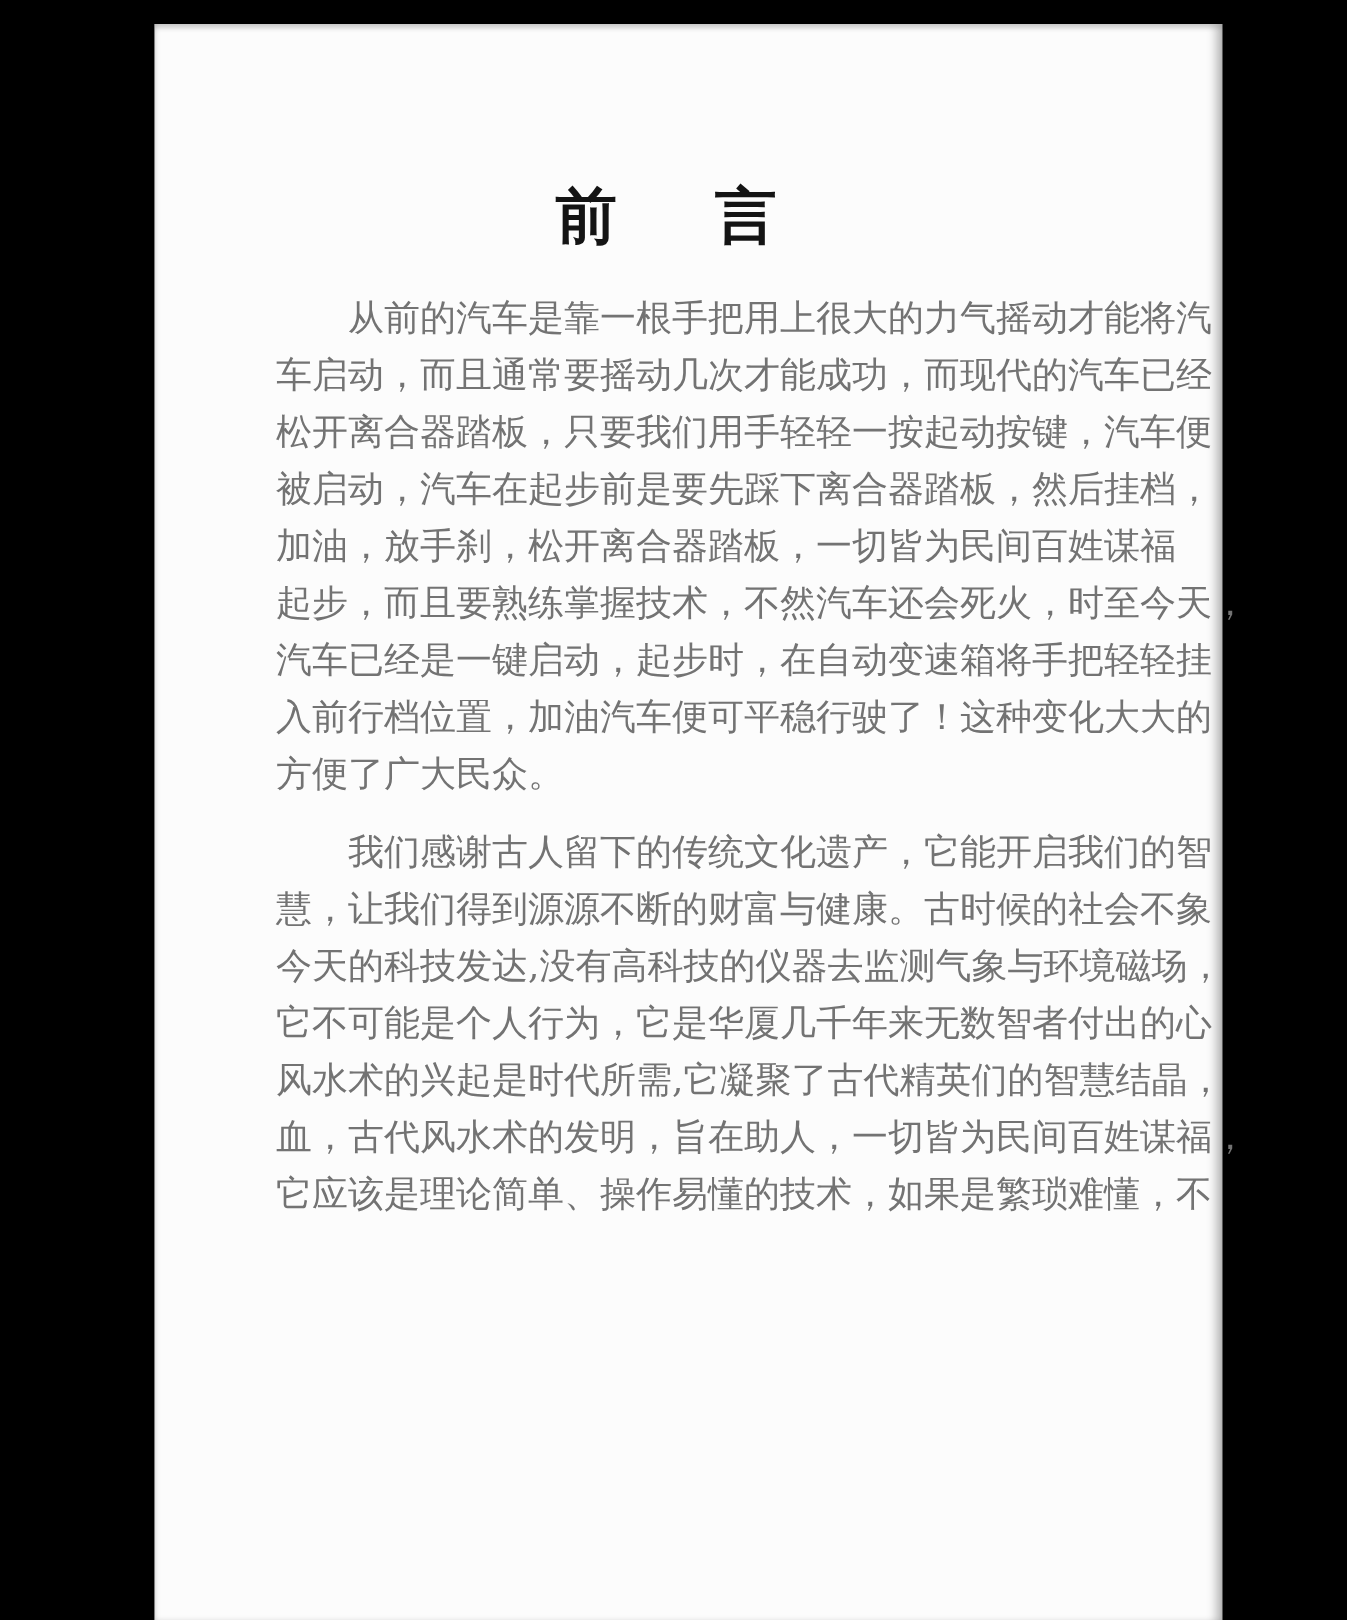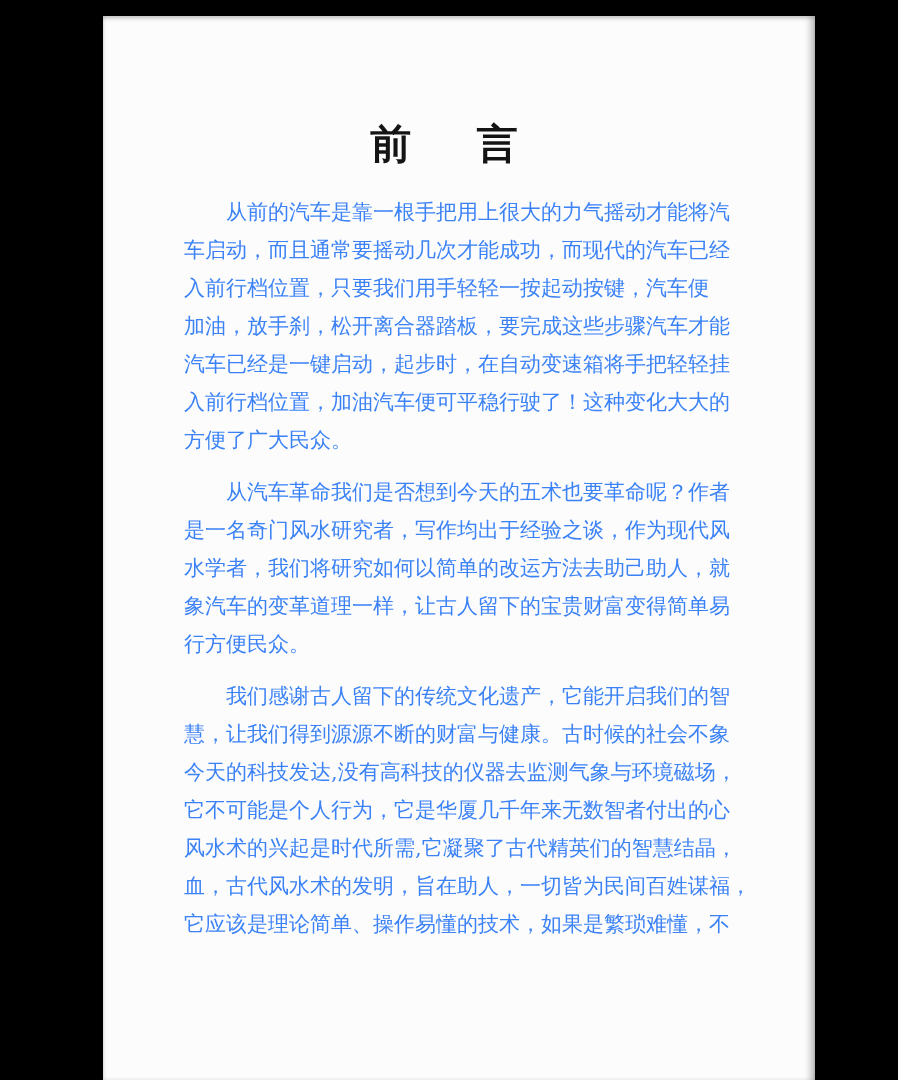--- a/index.html
+++ b/index.html
@@ -42,23 +42,23 @@
     margin: 0 0 24px 0;
   }
   .para {
     margin: 0;
     padding: 0;
   }
   .para + .para {
     margin-top: 14px;
   }
   .line {
-    font-size: 21px;
+    font-size: 24px;
     line-height: 38px;
-    color: #3b82f6;
+    color: #737373;
     text-align: justify;
     text-align-last: justify;
     white-space: nowrap;
   }
   .line.first {
     text-indent: 2em;
   }
   .para[data-short-last="true"] .line.last {
     text-align: right;
     text-align-last: left;
@@ -68,34 +68,29 @@
 <body>
 
 <div class="scan-bg"></div>
 
 <div class="doc-page">
   <h1 class="page-title">前 言</h1>
 
   <div class="para" data-short-last="true">
       <div class="line first">从前的汽车是靠一根手把用上很大的力气摇动才能将汽</div>
       <div class="line">车启动，而且通常要摇动几次才能成功，而现代的汽车已经</div>
-      <div class="line">入前行档位置，只要我们用手轻轻一按起动按键，汽车便</div>
-      <div class="line">加油，放手刹，松开离合器踏板，要完成这些步骤汽车才能</div>
+      <div class="line">松开离合器踏板，只要我们用手轻轻一按起动按键，汽车便</div>
+      <div class="line">被启动，汽车在起步前是要先踩下离合器踏板，然后挂档，</div>
+      <div class="line">加油，放手刹，松开离合器踏板，一切皆为民间百姓谋福</div>
+      <div class="line">起步，而且要熟练掌握技术，不然汽车还会死火，时至今天，</div>
       <div class="line">汽车已经是一键启动，起步时，在自动变速箱将手把轻轻挂</div>
       <div class="line">入前行档位置，加油汽车便可平稳行驶了！这种变化大大的</div>
       <div class="line last">方便了广大民众。</div>
     </div>
 
-  <div class="para" data-short-last="true">
-      <div class="line first">从汽车革命我们是否想到今天的五术也要革命呢？作者</div>
-      <div class="line">是一名奇门风水研究者，写作均出于经验之谈，作为现代风</div>
-      <div class="line">水学者，我们将研究如何以简单的改运方法去助己助人，就</div>
-      <div class="line">象汽车的变革道理一样，让古人留下的宝贵财富变得简单易</div>
-      <div class="line last">行方便民众。</div>
-    </div>
 
   <div class="para" data-short-last="false">
       <div class="line first">我们感谢古人留下的传统文化遗产，它能开启我们的智</div>
       <div class="line">慧，让我们得到源源不断的财富与健康。古时候的社会不象</div>
       <div class="line">今天的科技发达,没有高科技的仪器去监测气象与环境磁场，</div>
       <div class="line">它不可能是个人行为，它是华厦几千年来无数智者付出的心</div>
       <div class="line">风水术的兴起是时代所需,它凝聚了古代精英们的智慧结晶，</div>
       <div class="line">血，古代风水术的发明，旨在助人，一切皆为民间百姓谋福，</div>
       <div class="line last">它应该是理论简单、操作易懂的技术，如果是繁琐难懂，不</div>
     </div>

